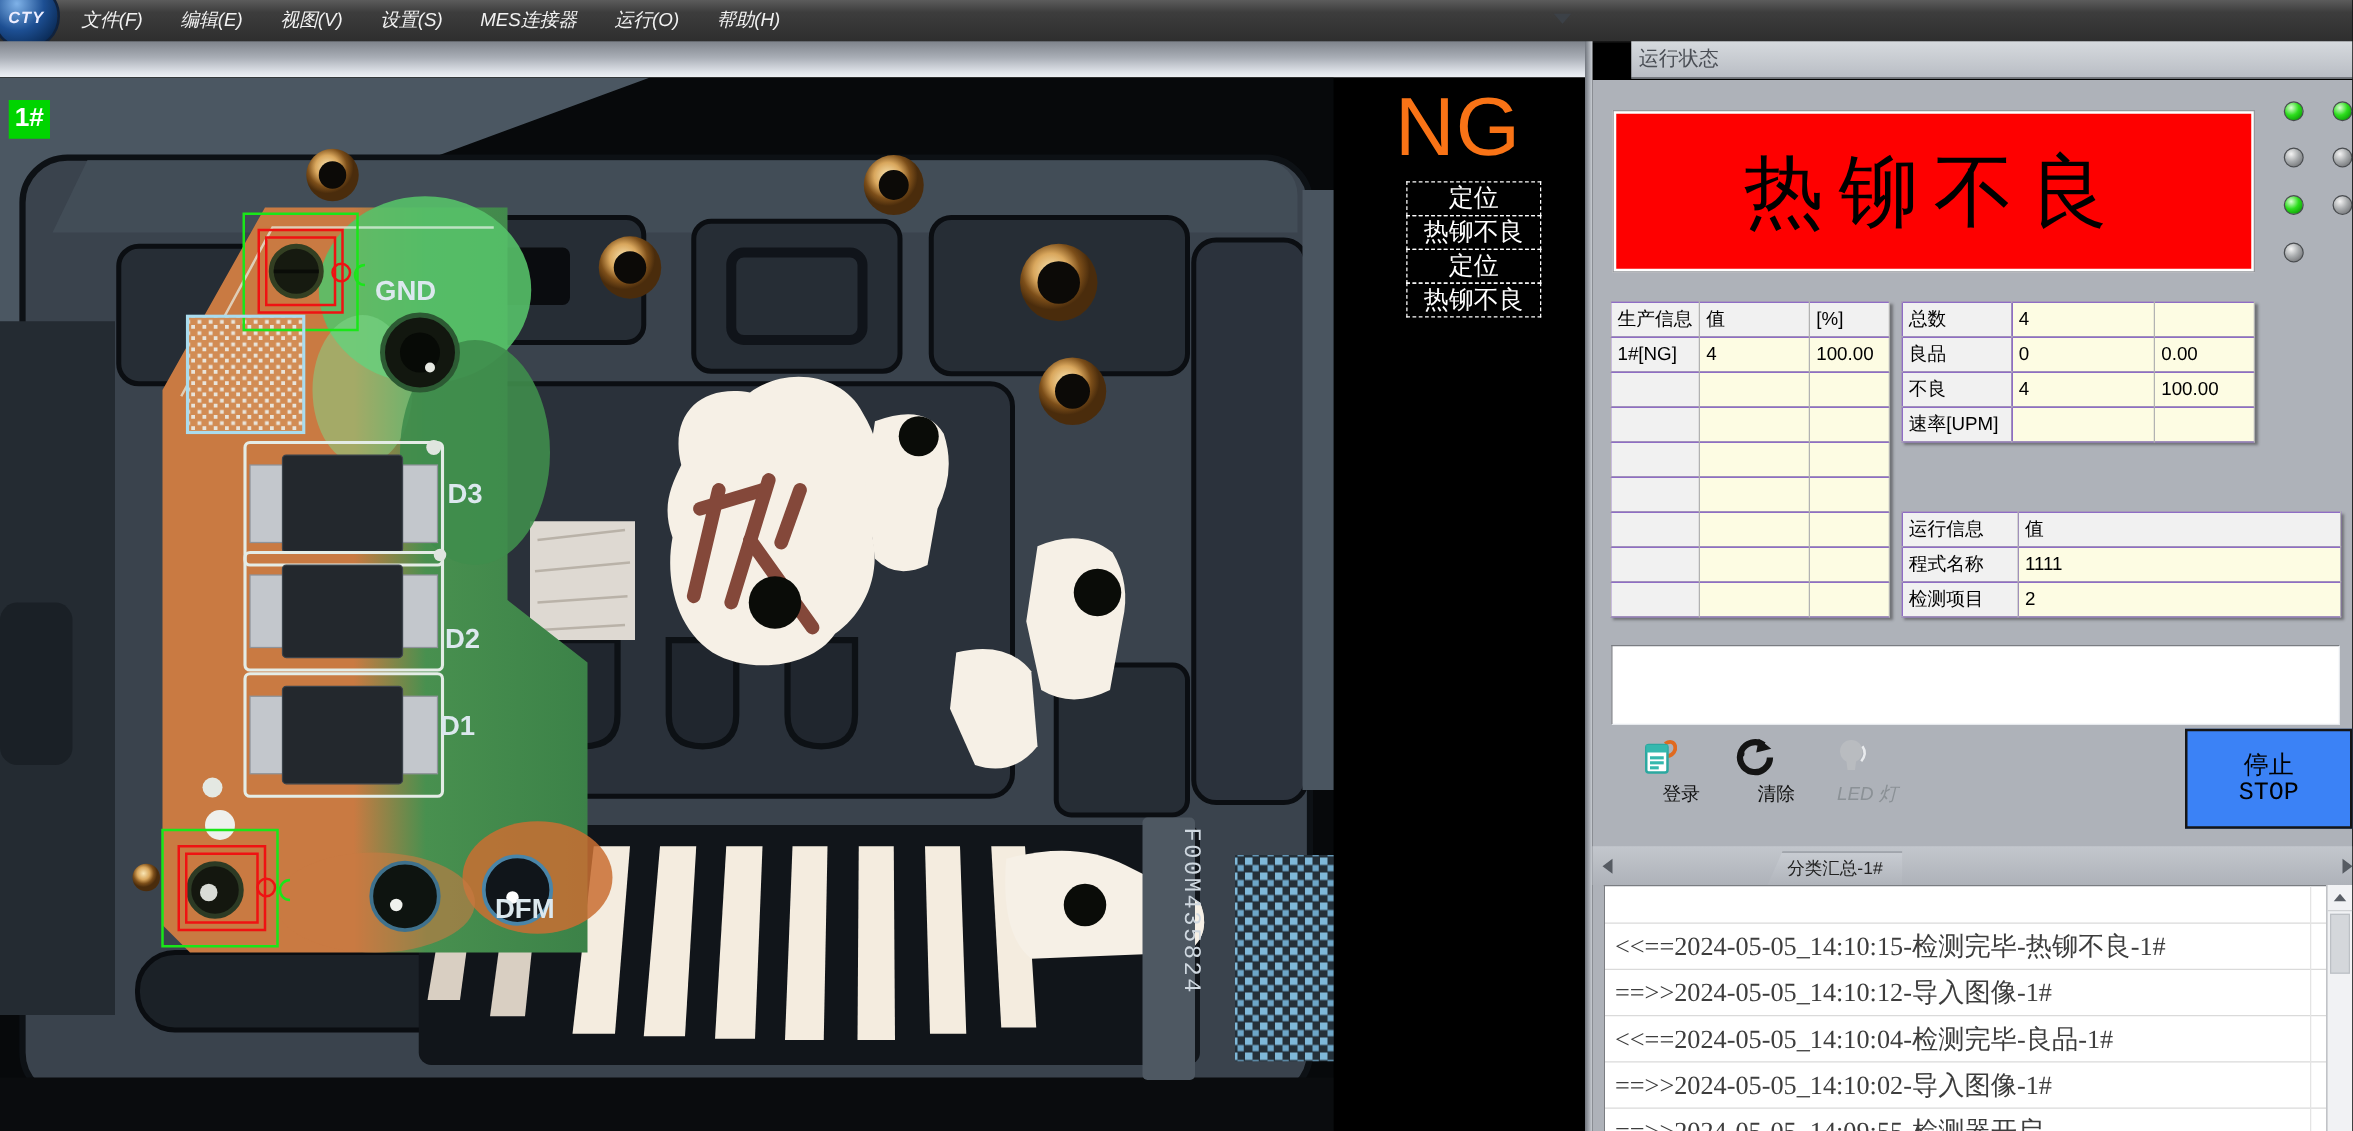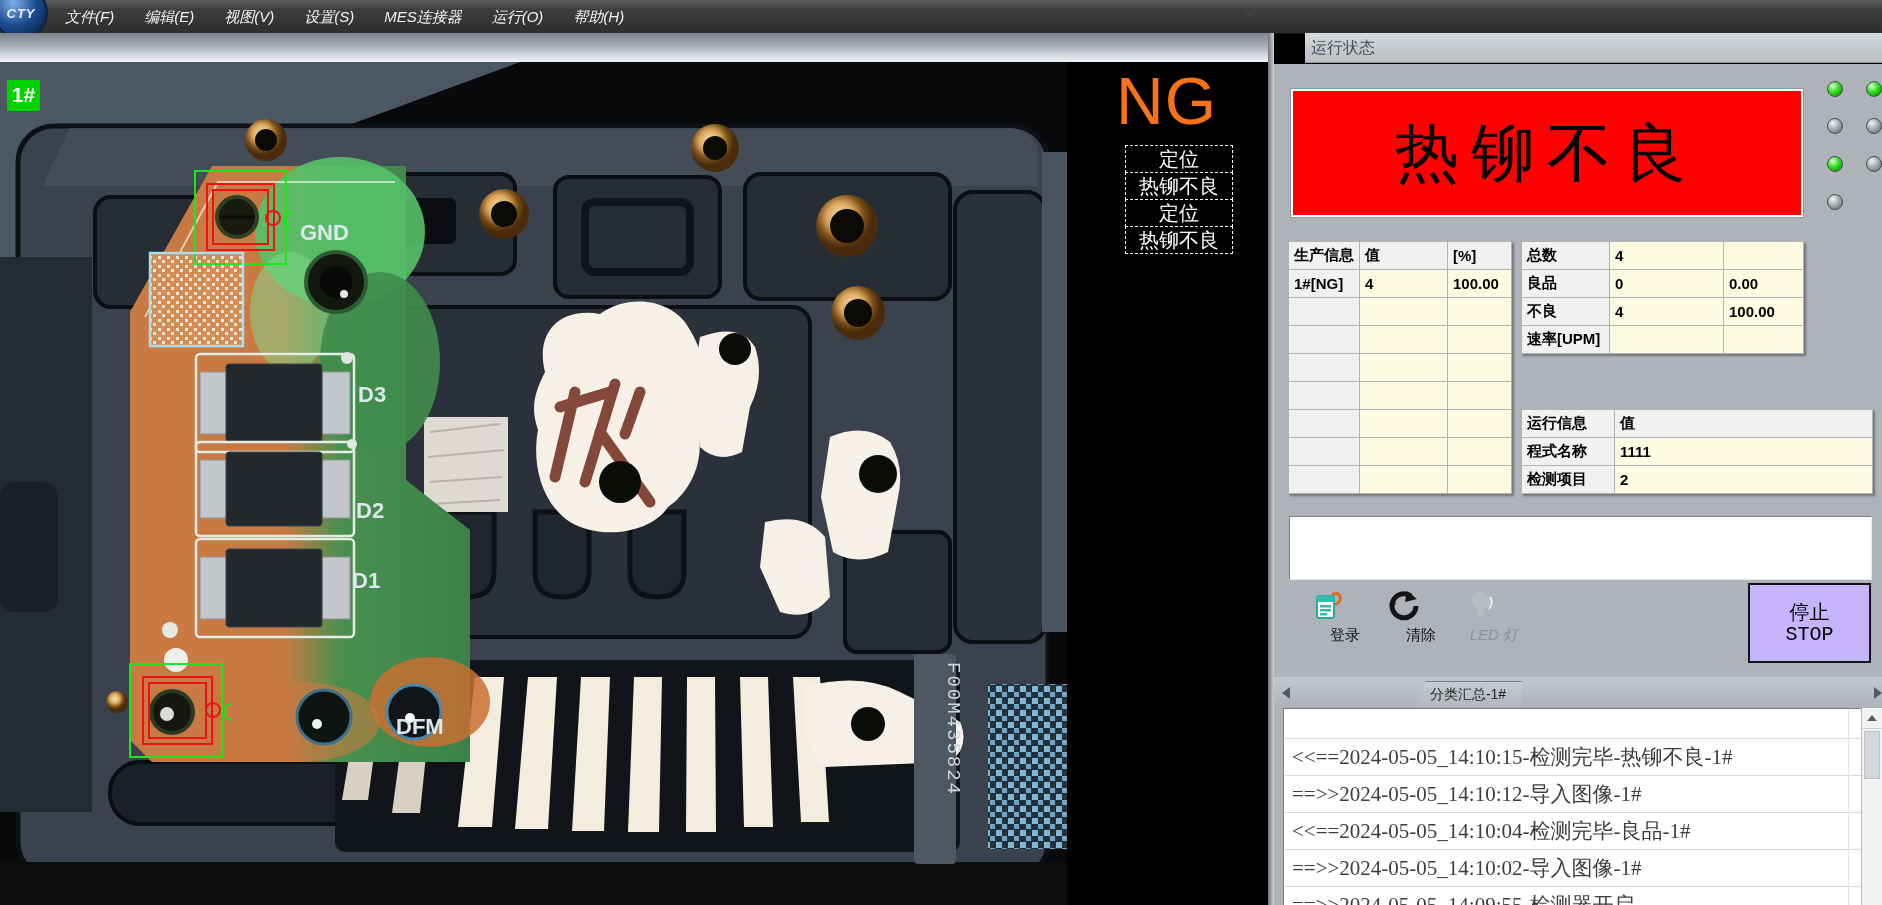--- a/index.html
+++ b/index.html
@@ -43,35 +43,35 @@
   #panel-body{position:absolute;left:1274px;top:64px;width:608px;height:841px;background:#aeb2b9;}
   #banner{position:absolute;left:16px;top:24px;width:514px;height:130px;border:1px solid #95989d;
     background:#fff;padding:2px;box-sizing:border-box;}
   #banner-inner{width:100%;height:100%;background:#fe0000;display:flex;align-items:center;justify-content:center;}
   #banner-text{font-family:"Liberation Serif",serif;font-size:64px;color:#000;letter-spacing:12px;white-space:nowrap;}
   .led{position:absolute;width:16px;height:16px;border-radius:50%;border:1px solid #4a4d50;box-sizing:border-box;}
   .led.green{background:radial-gradient(circle at 35% 30%,#defcd6,#2ede1e 45%,#0b9b06 85%);}
   .led.gray{background:radial-gradient(circle at 35% 30%,#f4f4f4,#a9acae 45%,#737578 85%);}
   
   table.grid{border-collapse:collapse;position:absolute;font-size:15px;
-    box-shadow:2px 2px 2px rgba(40,40,40,.45);background:#6d28d9;font-weight:bold;}
+    box-shadow:2px 2px 2px rgba(40,40,40,.45);background:#6d28d9;}
   table.grid td{border:1px solid #b2b2b2;height:27px;padding:0 5px;white-space:nowrap;overflow:hidden;}
   table.grid{border:1px solid #6f6f6f;}
   td.lbl{background:#f1f1f1;color:#000;}
   td.val{background:#fdfce3;color:#000;}
   
   #msgbox{position:absolute;left:15px;top:452px;width:583px;height:64px;background:#fff;
     border-top:1px solid #7a7d82;border-left:1px solid #7a7d82;
     border-bottom:1px solid #e6e9ed;border-right:1px solid #e6e9ed;box-sizing:border-box;}
   
   .toolbtn{position:absolute;top:522px;width:64px;height:70px;text-align:center;cursor:pointer;}
   .toolbtn .ticon{height:40px;display:flex;align-items:center;justify-content:center;}
   .toolbtn .tlabel{font-size:15px;color:#111;text-align:right;}
   .toolbtn.disabled .tlabel{color:#8b9196;}
-  #stop-btn{position:absolute;left:474px;top:519px;width:123px;height:80px;background:#c4b5fd;
+  #stop-btn{position:absolute;left:474px;top:519px;width:134px;height:80px;background:#3b82f6;
     border:2px solid #151515;box-sizing:border-box;display:flex;flex-direction:column;
     align-items:center;justify-content:center;cursor:pointer;}
   #stop-btn .l1{font-size:20px;color:#000;line-height:23px;}
   #stop-btn .l2{font-size:20px;color:#000;font-family:"Liberation Mono",monospace;line-height:22px;}
   
   #logtabs{position:absolute;left:0;top:613px;width:608px;height:31px;
     background:linear-gradient(180deg,#c3c7cd,#aeb2b9);}
   .ltab{position:absolute;font-size:14px;text-align:center;
     clip-path:polygon(12px 0,100% 0,100% 100%,0 100%);}
   #ltab1{left:36px;top:1px;width:102px;height:30px;line-height:30px;font-weight:bold;color:#000;

